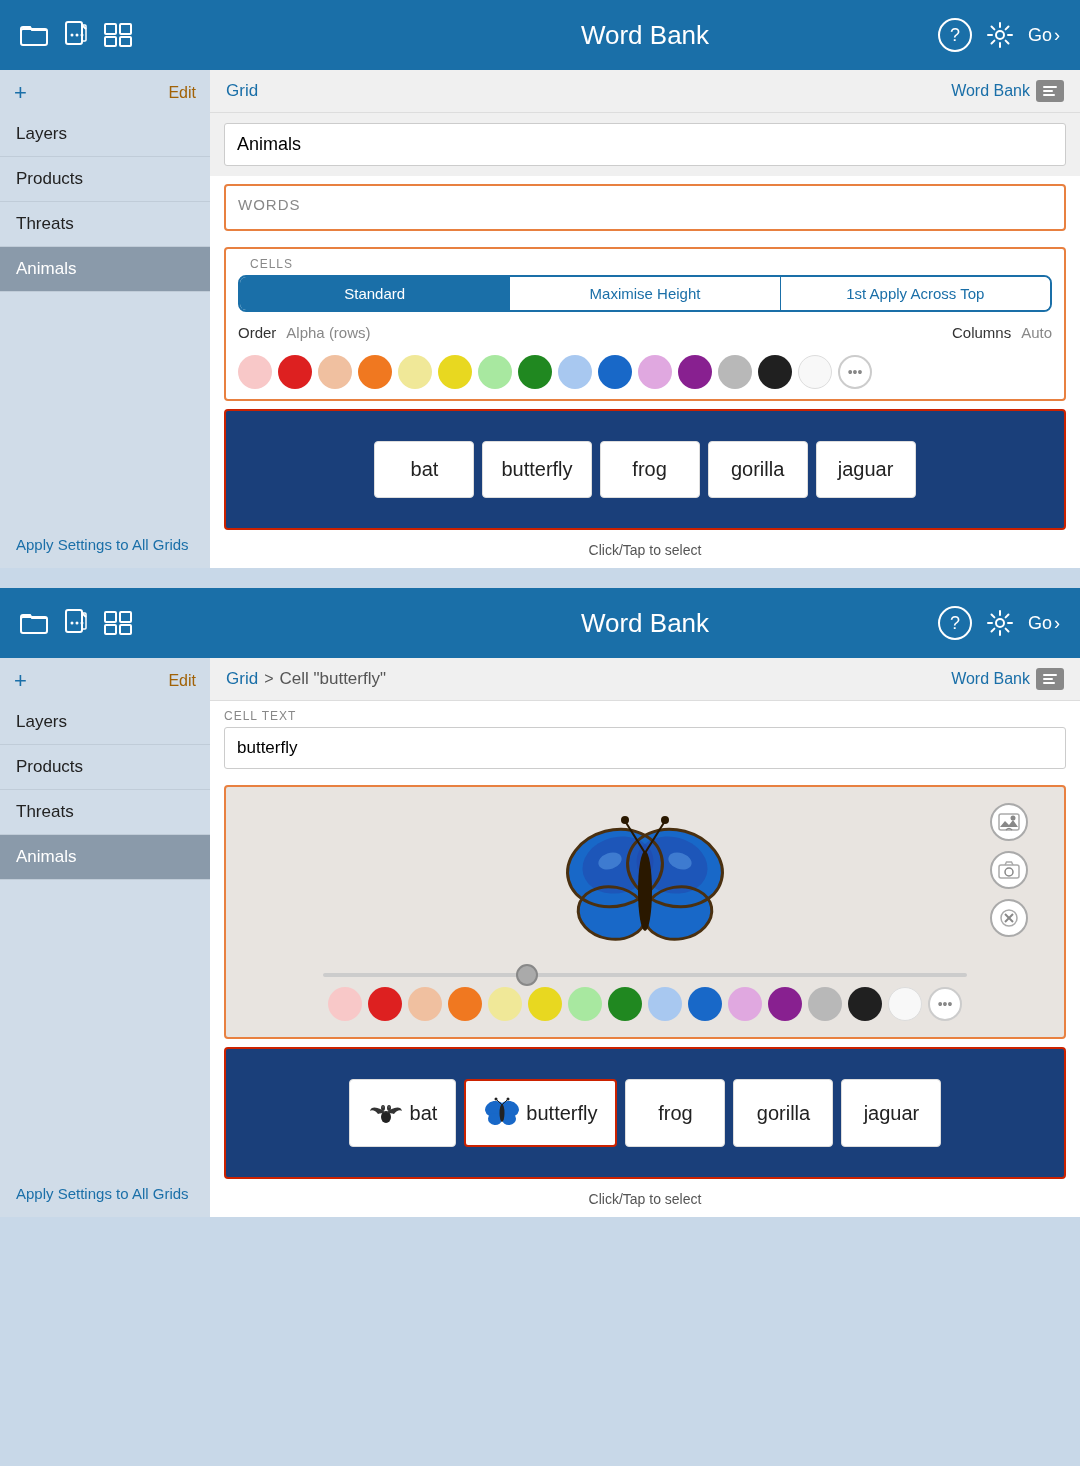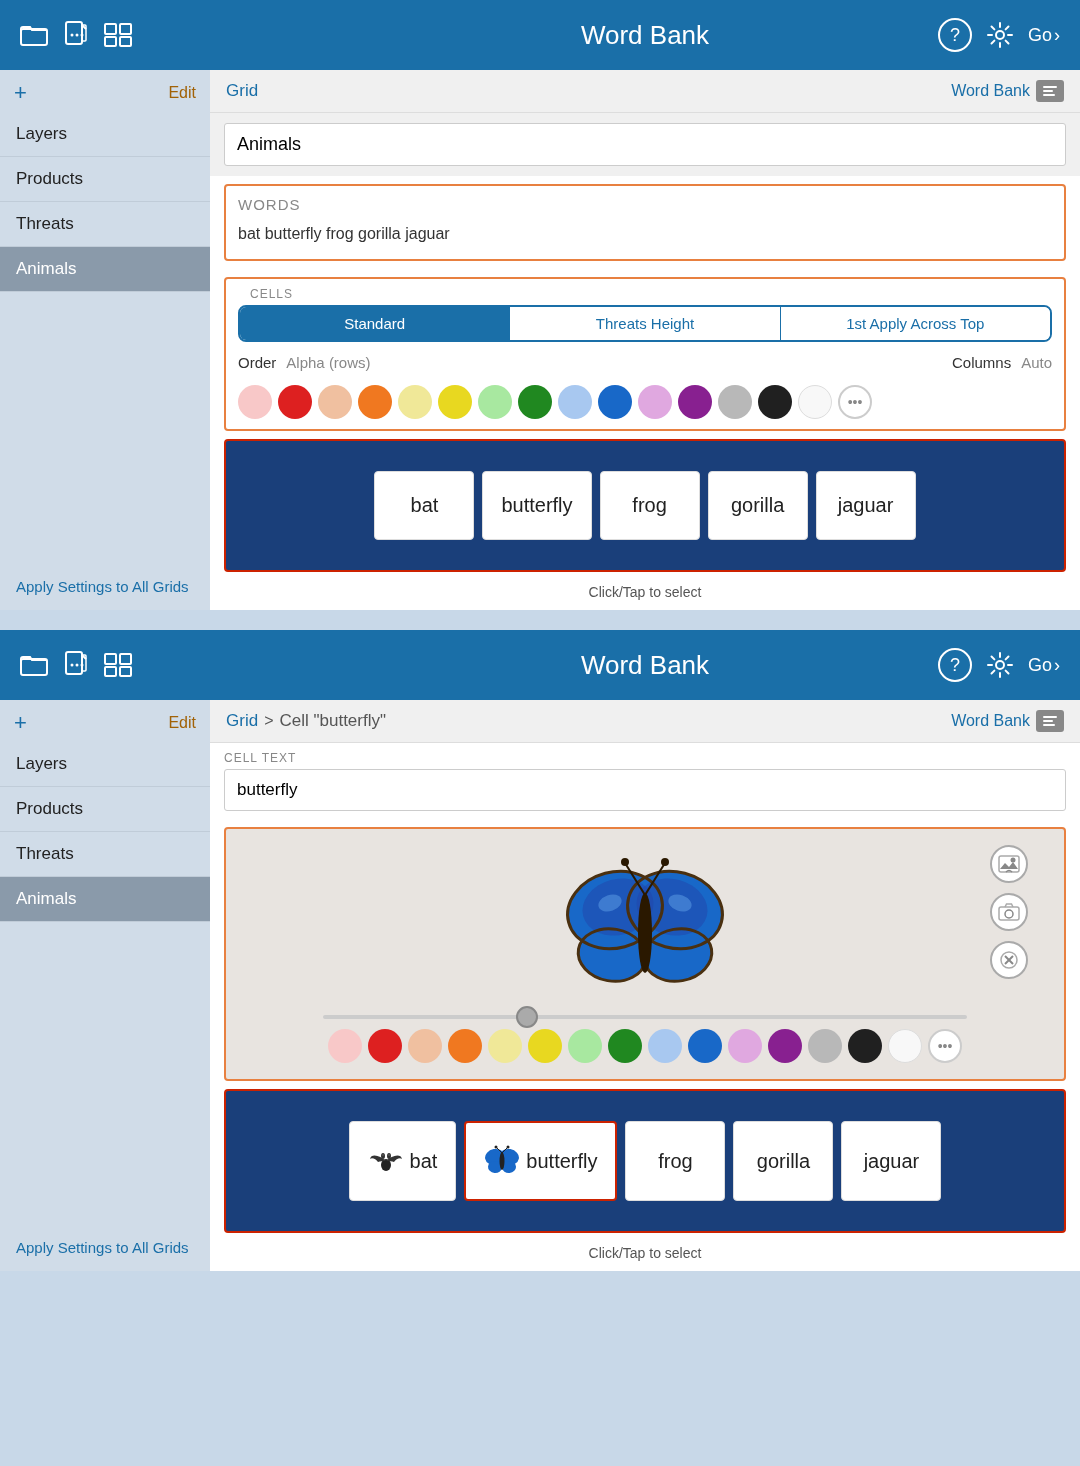--- a/index.html
+++ b/index.html
@@ -215,21 +215,21 @@
       padding: 30px 16px;
       display: flex;
       justify-content: center;
       gap: 8px;
       flex-wrap: wrap;
     }
     .word-cell {
       background: white;
       border: 1px solid #ddd;
       border-radius: 4px;
-      padding: 22px 18px;
+      padding: 16px 18px;
       font-size: 20px;
       color: #222;
       min-width: 100px;
       text-align: center;
       display: flex;
       align-items: center;
       justify-content: center;
       gap: 6px;
     }
     .word-cell.selected-cell {
@@ -406,28 +406,27 @@
               </div>
             </div>
           </div>
 
           <div class="name-input-row">
             <input class="name-input" value="Animals" style="">
           </div>
 
           <div class="section-box">
             <div class="section-label">WORDS</div>
-            <div class="words-text">bat butterfly frog gorilla jaguar</div>
           </div>
 
           <div class="cells-section">
             <div class="cells-label">CELLS</div>
             <div class="cells-tabs">
               <button class="cells-tab active">Standard</button>
-              <button class="cells-tab">Threats Height</button>
+              <button class="cells-tab">Maximise Height</button>
               <button class="cells-tab">1st Apply Across Top</button>
             </div>
             <div class="cells-meta">
               <div class="meta-group">
                 <span>Order</span>
                 <span class="meta-value">Alpha (rows)</span>
               </div>
               <div class="meta-group">
                 <span>Columns</span>
                 <span class="meta-value">Auto</span>

